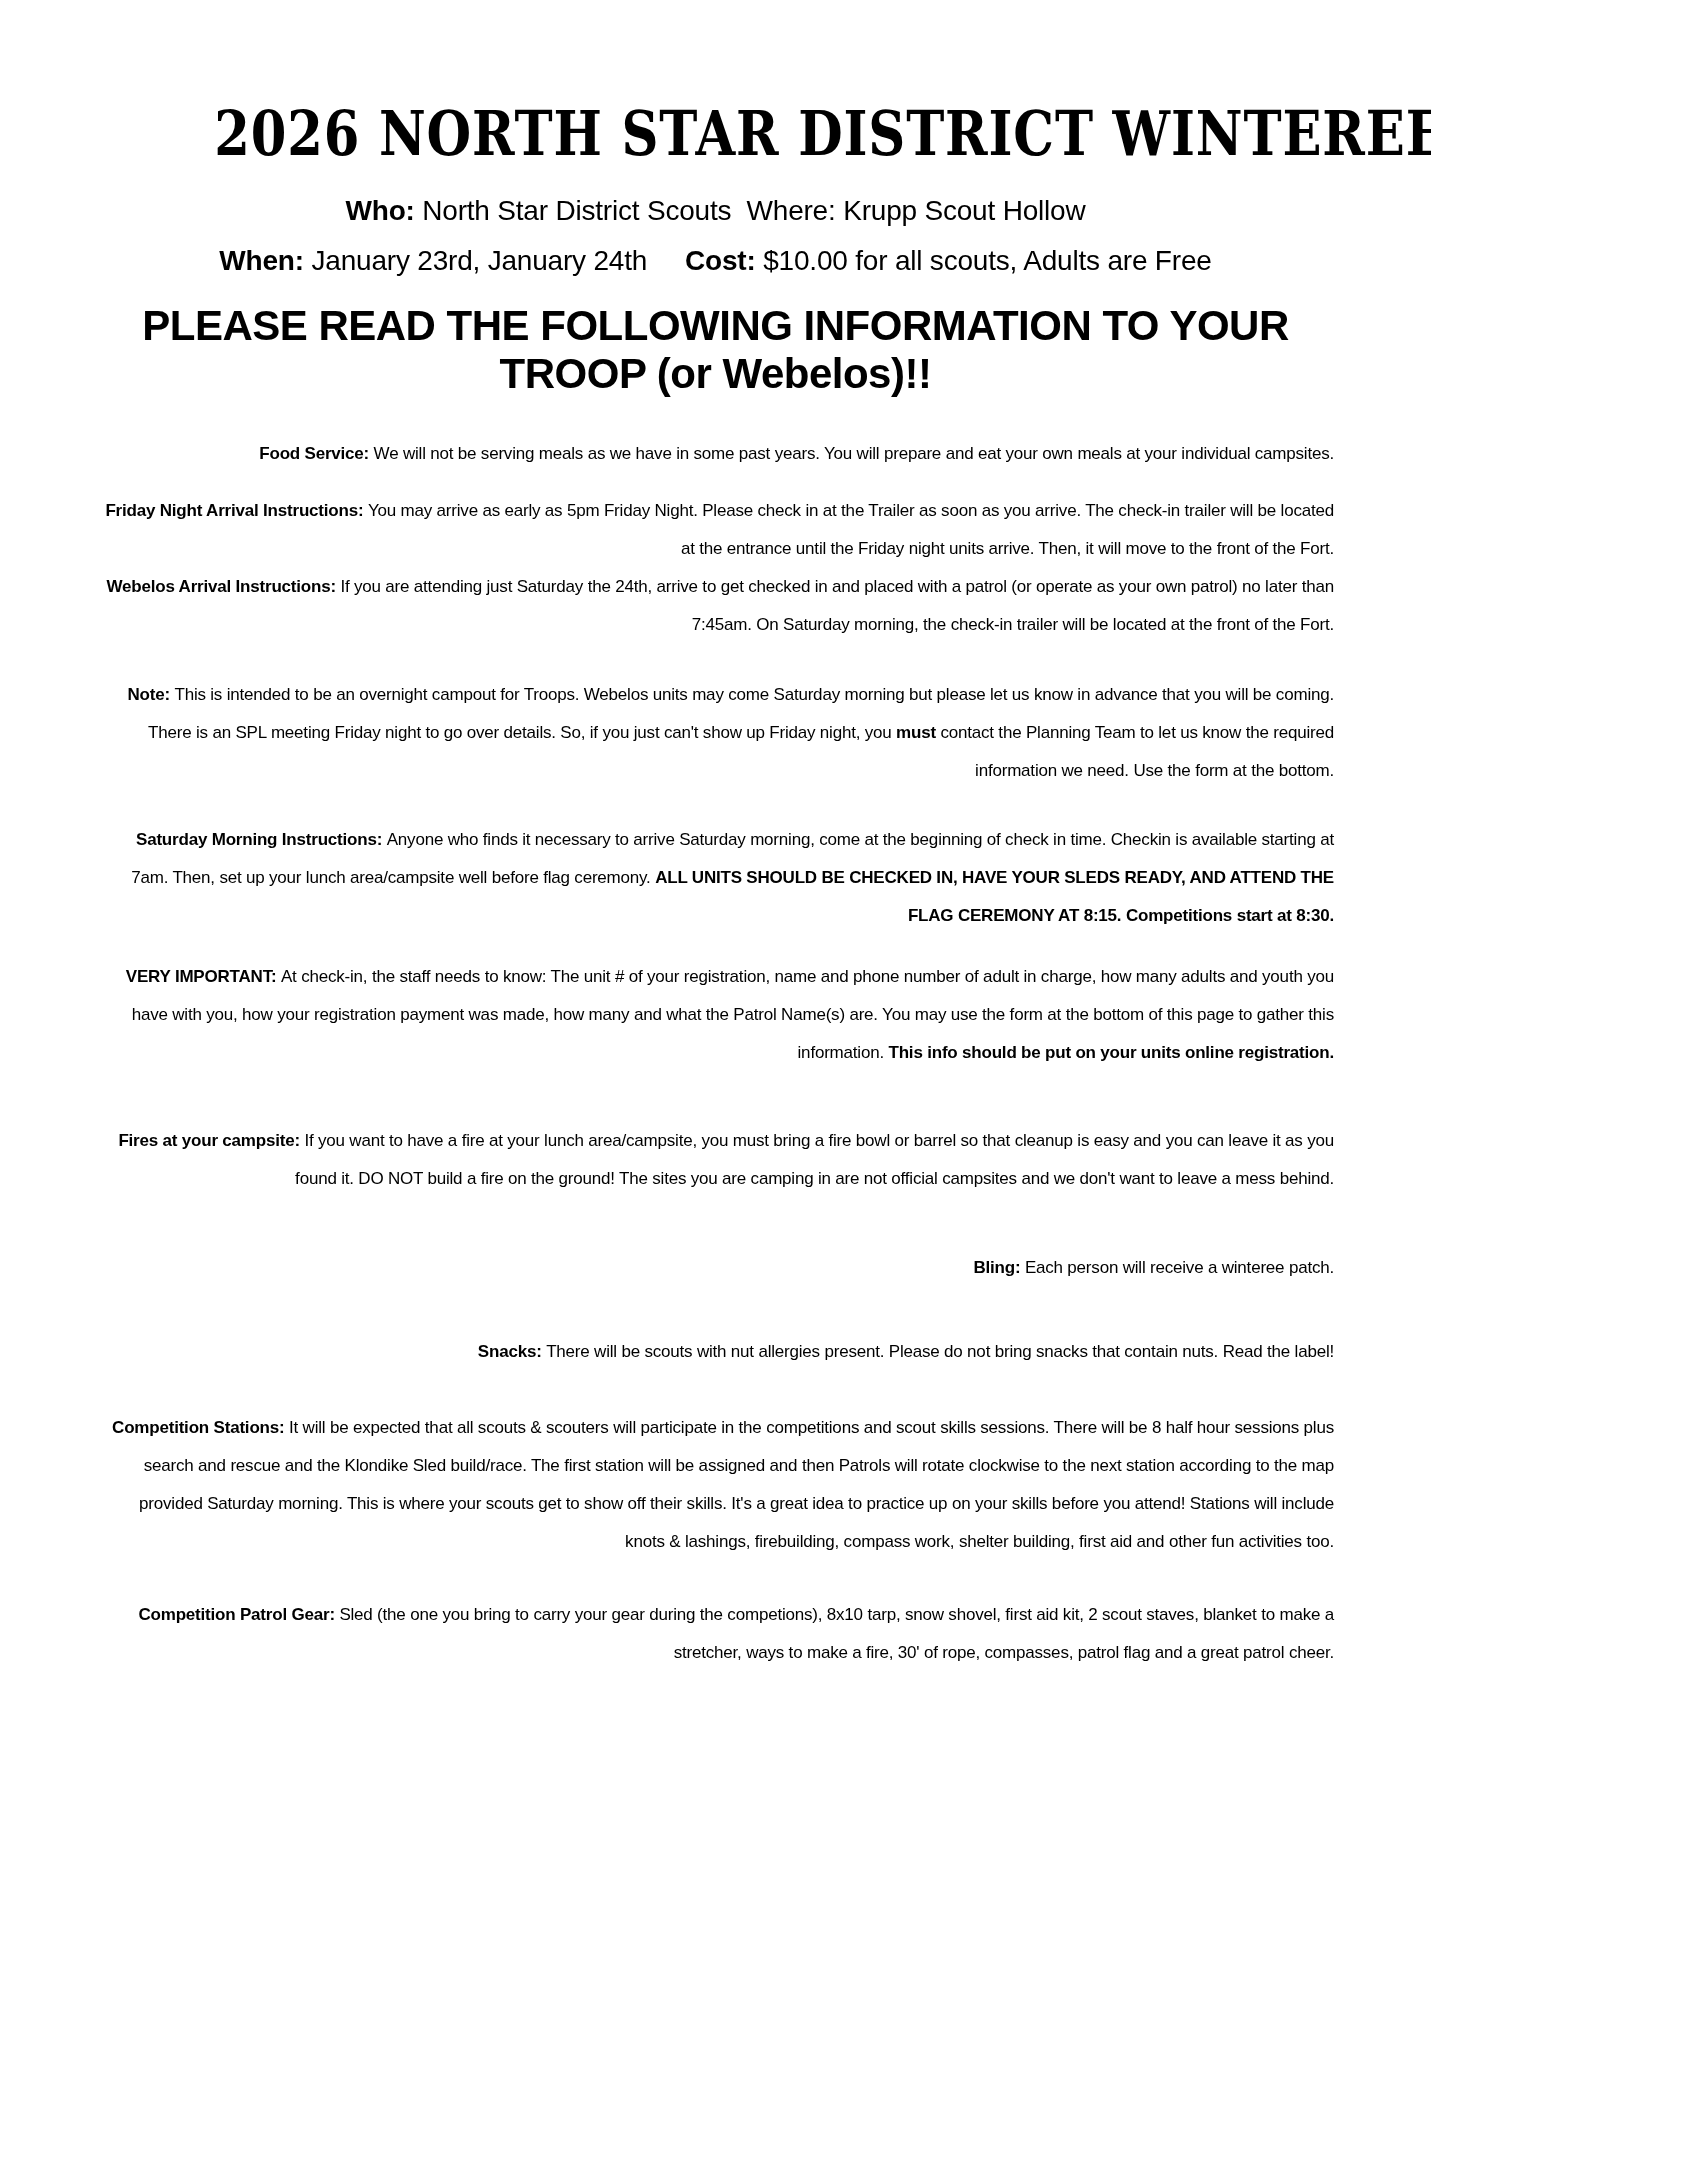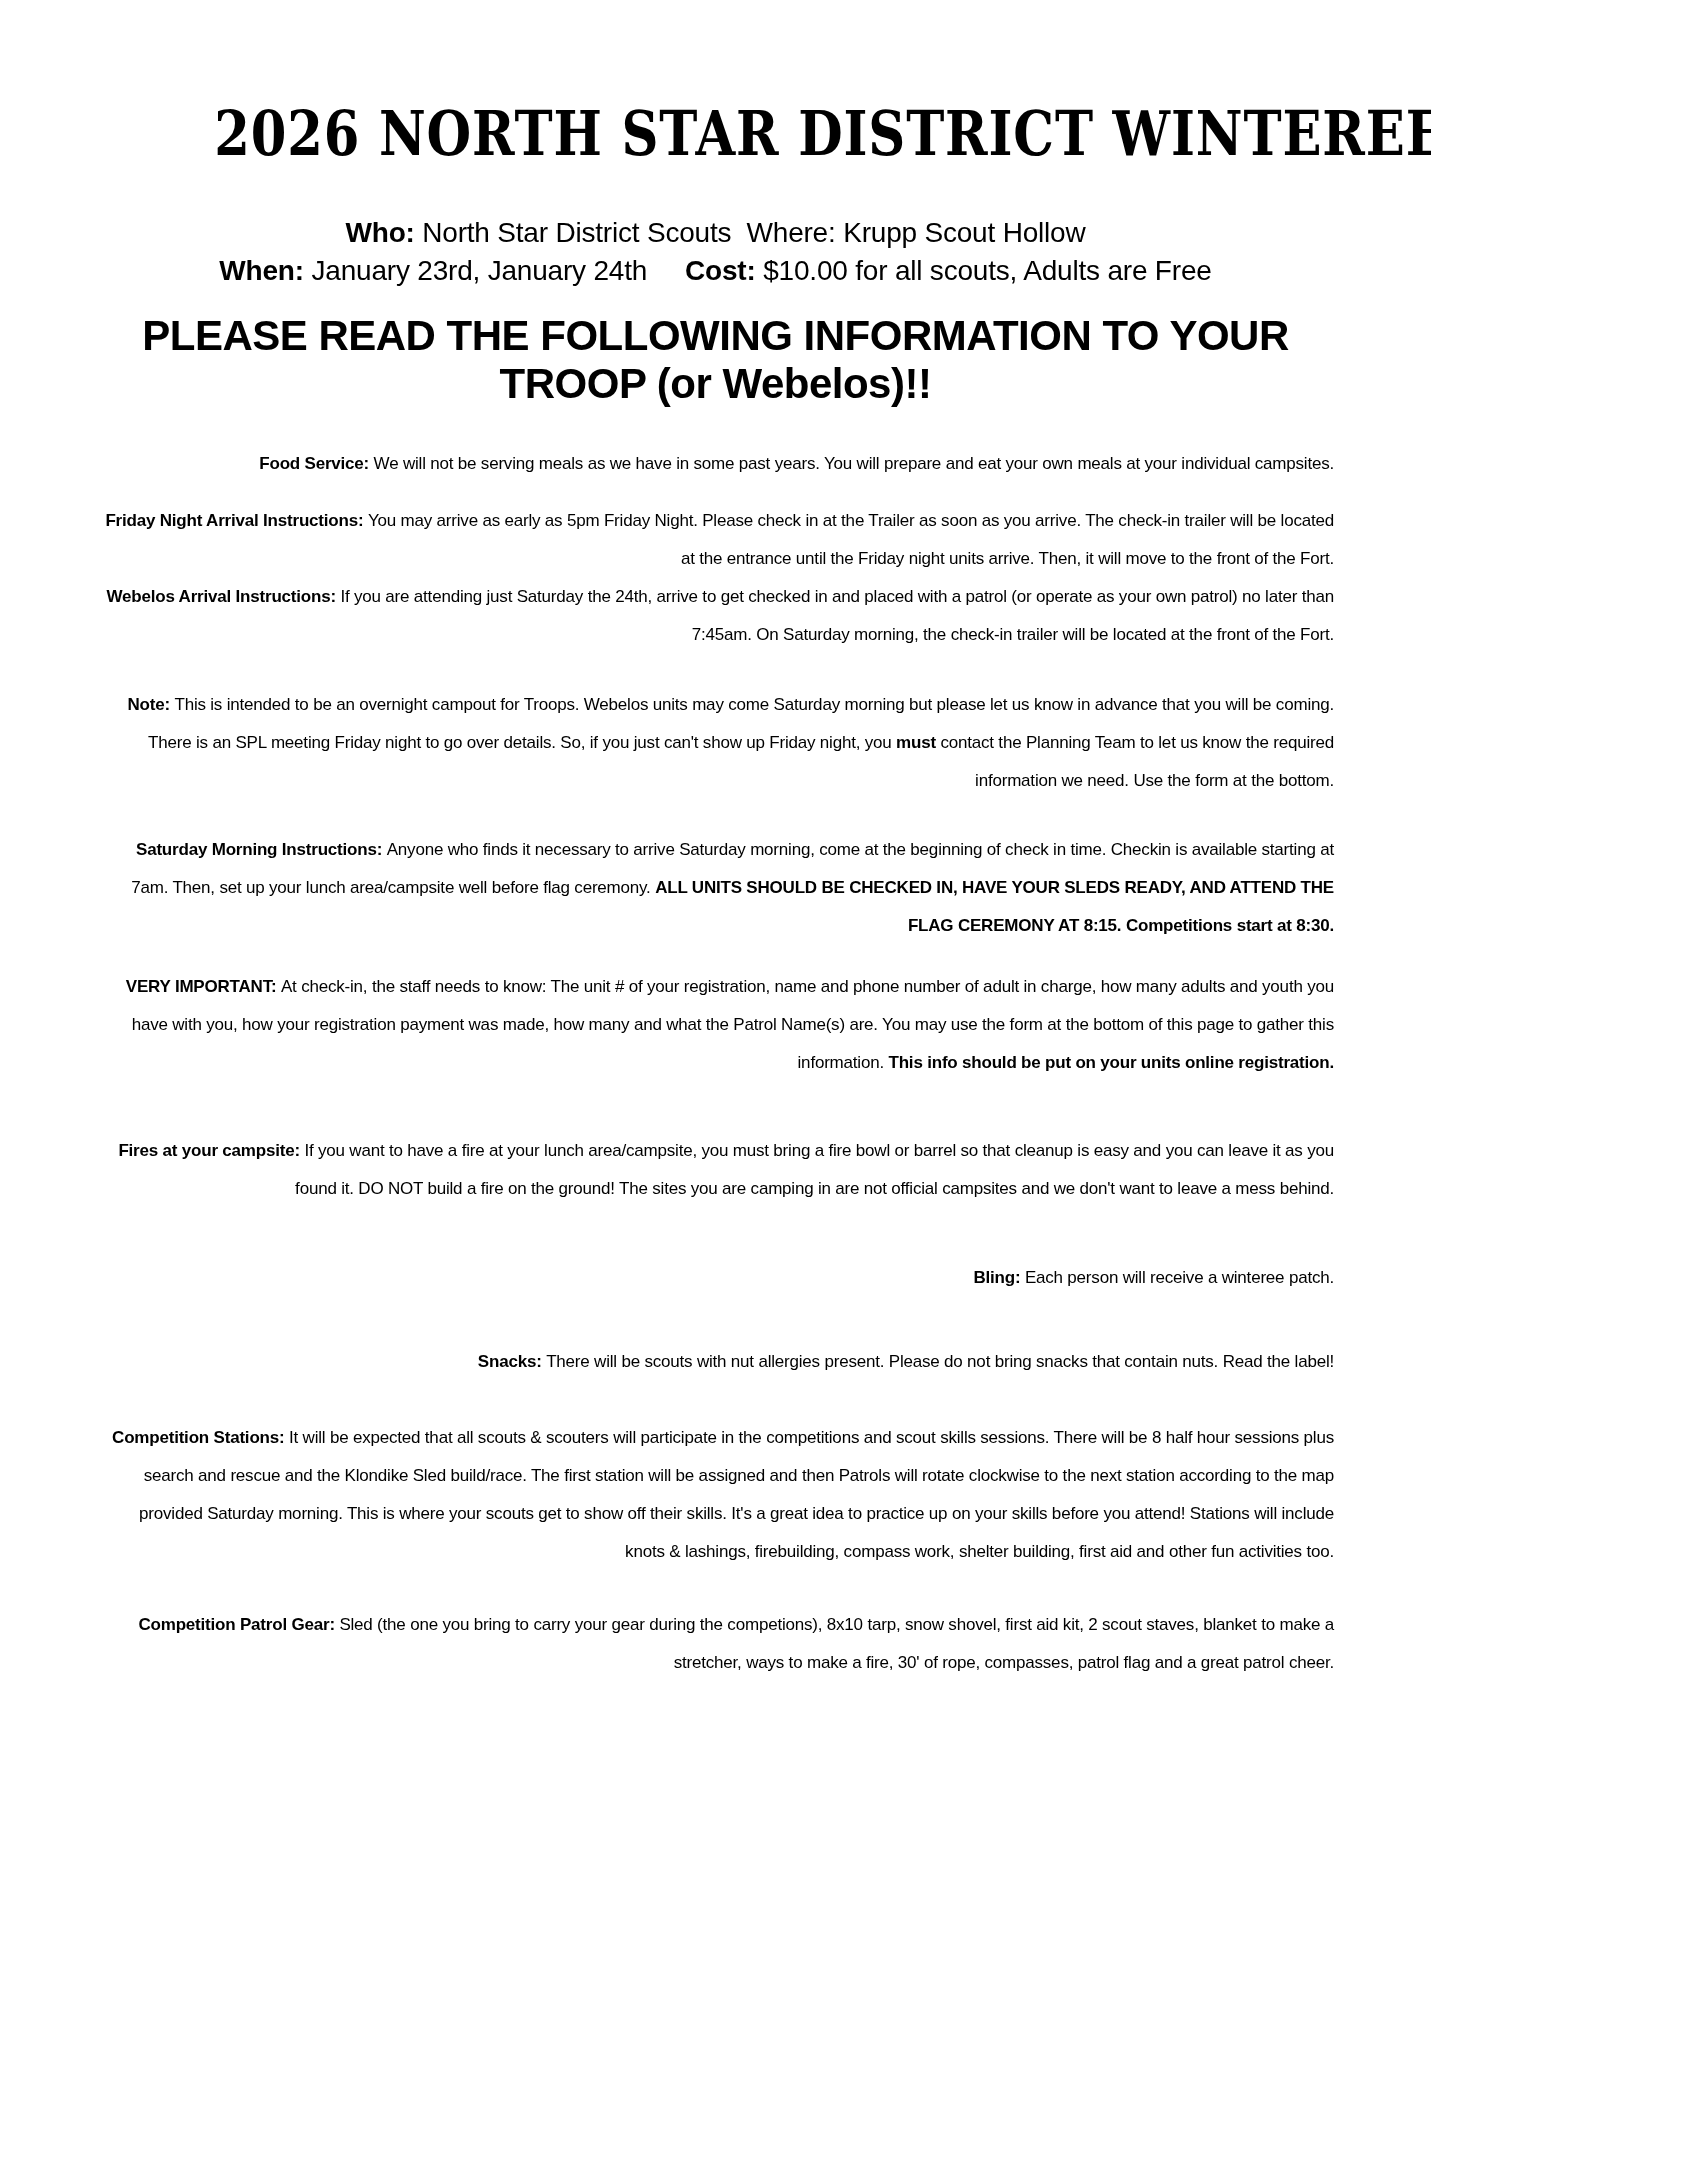--- a/index.html
+++ b/index.html
@@ -31,29 +31,29 @@
     font-family: "DejaVu Serif", serif;
     white-space: nowrap;
   }
   .doc-title .squeeze {
     display: inline-block;
     transform: scaleX(0.84);
     transform-origin: center;
     letter-spacing: 1px;
   }
   .header-line {
-    margin-top: 50px;
+    margin-top: 28px;
     text-align: center;
     font-size: 28px;
     line-height: 38px;
     letter-spacing: -0.2px;
     white-space: pre-wrap;
   }
   .header-line + .header-line {
-    margin-top: 0;
+    margin-top: 12px;
   }
   .notice-heading {
     margin: 22px 0 0 0;
     text-align: center;
     font-size: 42px;
     line-height: 48px;
     font-weight: 700;
     letter-spacing: -0.5px;
   }
   .body-copy {

